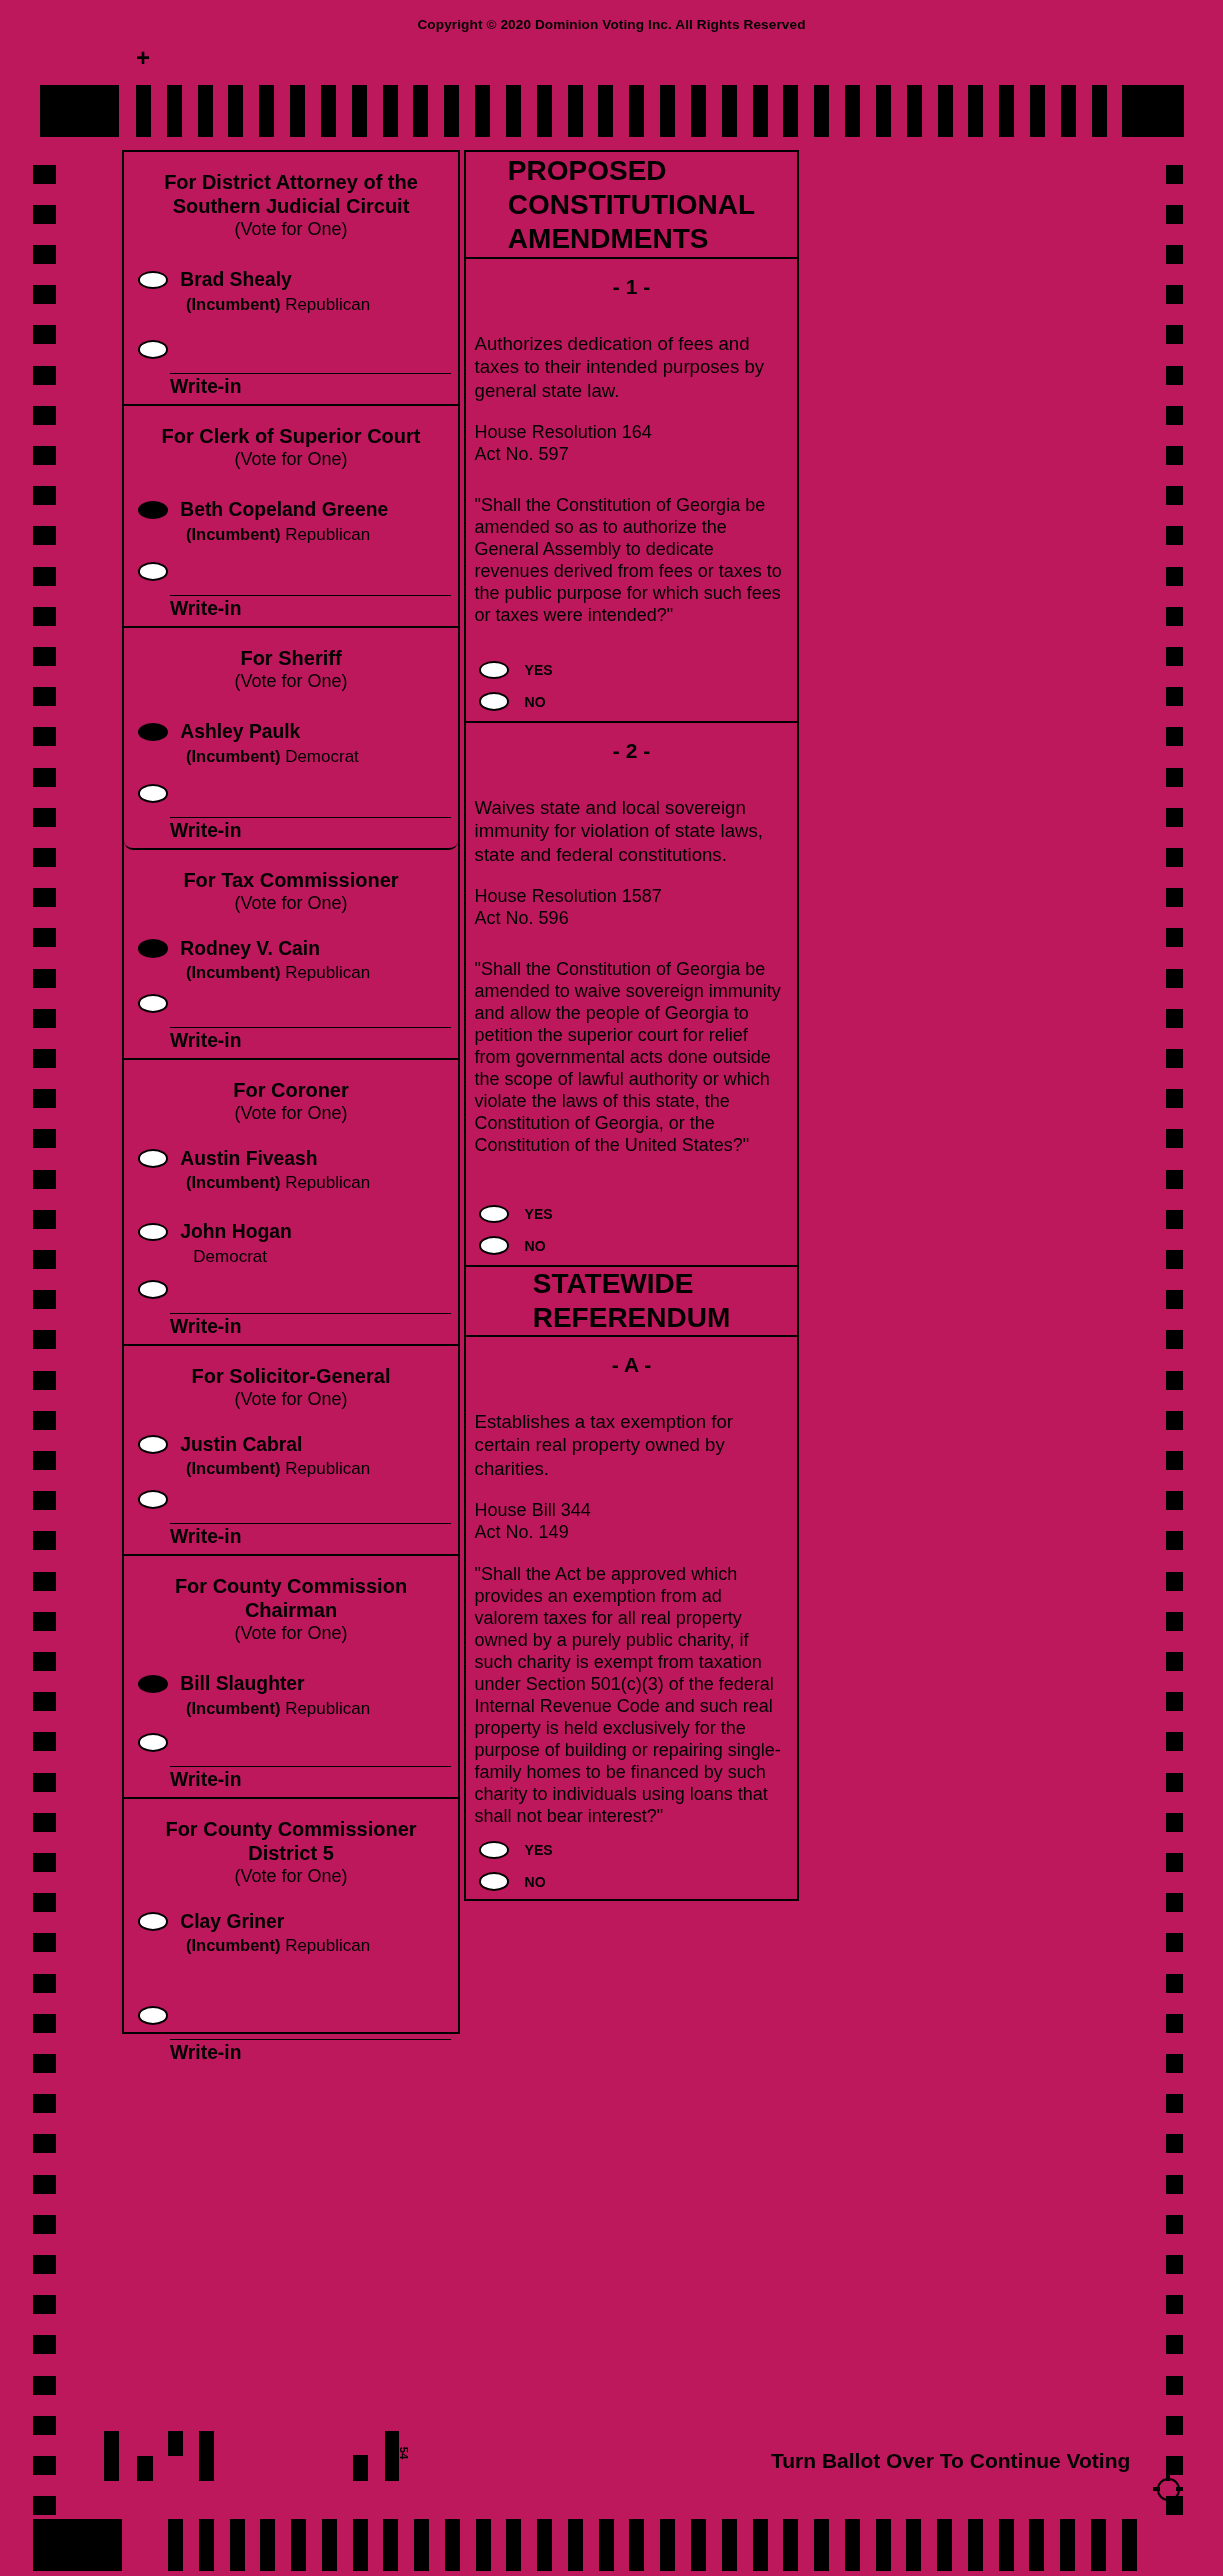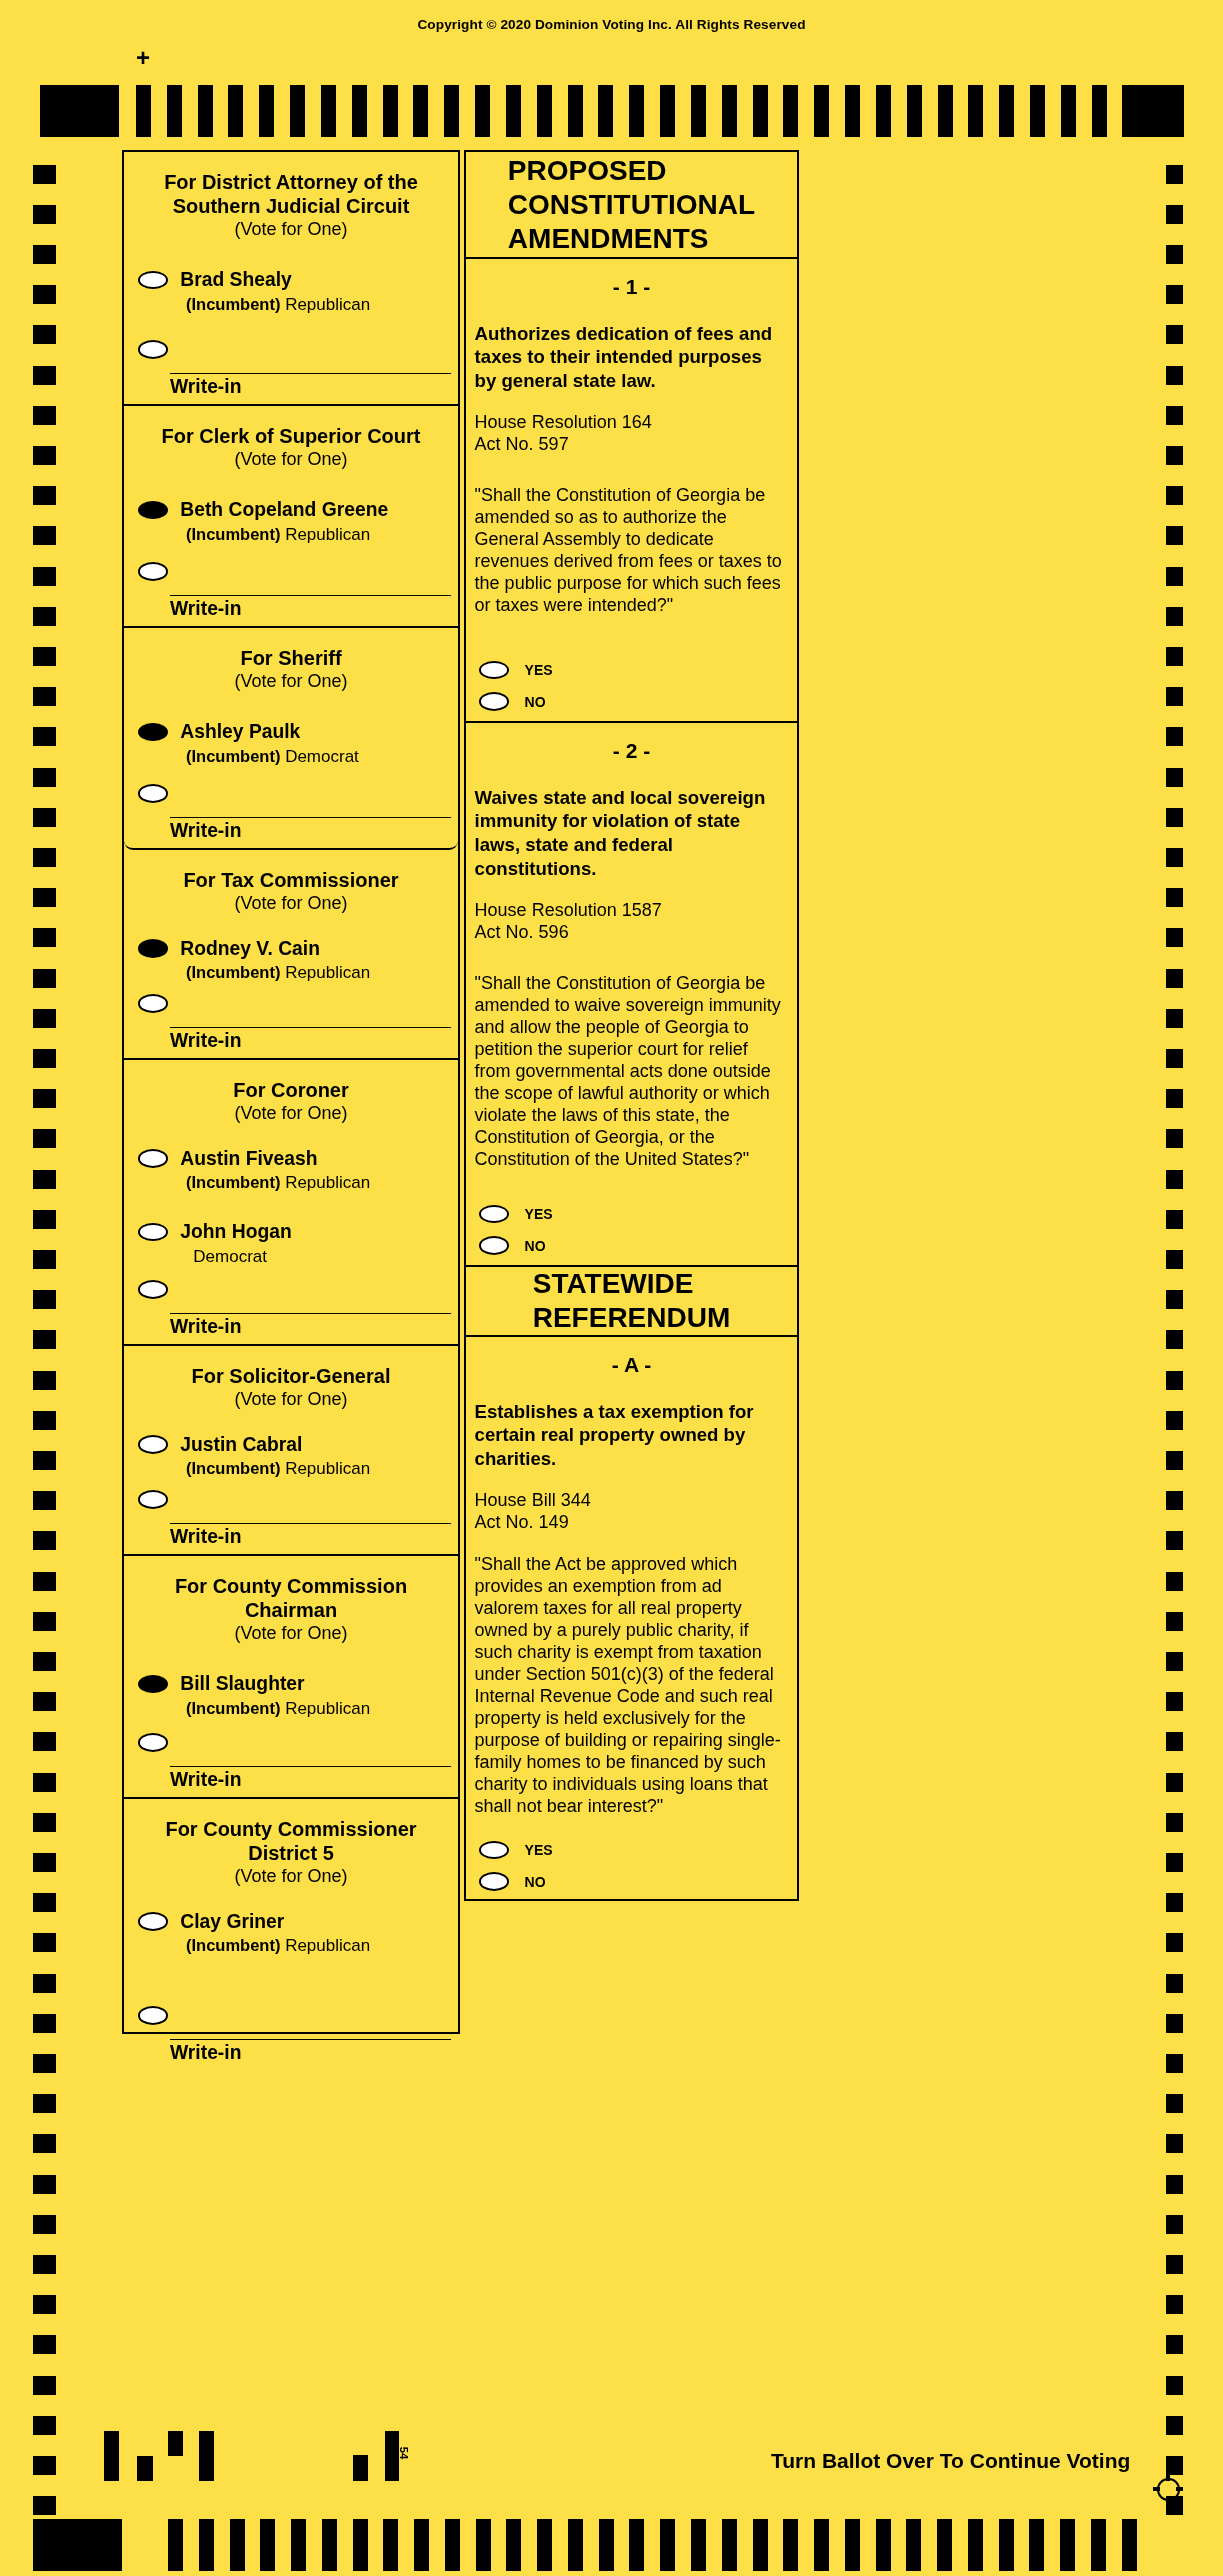--- a/index.html
+++ b/index.html
@@ -1,16 +1,16 @@
 <!DOCTYPE html>
 <html style="font-size:11.4px"><head>
 <meta charset="utf-8">
 <style>
   html,body{margin:0;padding:0;background:#fff;}
-  .page{position:relative;width:1223px;height:2576px;background:#fde047;color:#000;
+  .page{position:relative;width:1223px;height:2576px;background:#be185d;color:#000;
         font-family:"Liberation Sans",sans-serif;overflow:hidden;}
 
   
   .copyright{position:absolute;top:17px;left:0;width:100%;text-align:center;
              font-size:13.6px;font-weight:700;letter-spacing:0.1px;}
   .plus-mark{position:absolute;left:136px;top:44px;font-size:24px;font-weight:700;}
   .turn-over{position:absolute;left:771px;top:2449px;font-size:21px;font-weight:700;white-space:nowrap;}
   .corner-num{position:absolute;left:398px;top:2447px;font-size:11.4px;font-weight:700;
               transform:rotate(90deg);transform-origin:center;}
 
@@ -58,21 +58,21 @@
   .wi-label{margin-left:46px;font-size:19.3px;font-weight:700;line-height:26px;}
 
   
   .m-header{box-sizing:border-box;border-bottom:2.1px solid #000;display:flex;align-items:center;
             justify-content:center;text-align:left;font-size:28px;font-weight:700;
             line-height:34px;white-space:pre-line;}
   .measure{box-sizing:border-box;border-bottom:2.1px solid #000;display:flex;flex-direction:column;
            padding:4.3px 8.6px 0 8.6px;overflow:hidden;}
   .measure:last-child{border-bottom:none;}
   .m-num{font-size:21px;font-weight:700;text-align:center;margin:11.4px 0 7.2px 0;}
-  .m-summary{font-size:18.6px;font-weight:700;line-height:23.6px;margin-top:16px;}
+  .m-summary{font-size:18.6px;font-weight:400;line-height:23.6px;margin-top:26px;}
   .m-refs{font-size:18px;line-height:22px;margin-top:18.6px;}
   .m-question{font-size:18px;line-height:22px;margin-top:29px;}
   .m-choices{margin-top:auto;margin-bottom:10px;}
   .choice{display:flex;align-items:center;margin-top:13px;}
   .choice .oval{margin-left:4.3px;margin-right:15.7px;}
   .choice-label{font-size:14px;font-weight:700;}
 </style>
 </head>
 <body>
 

